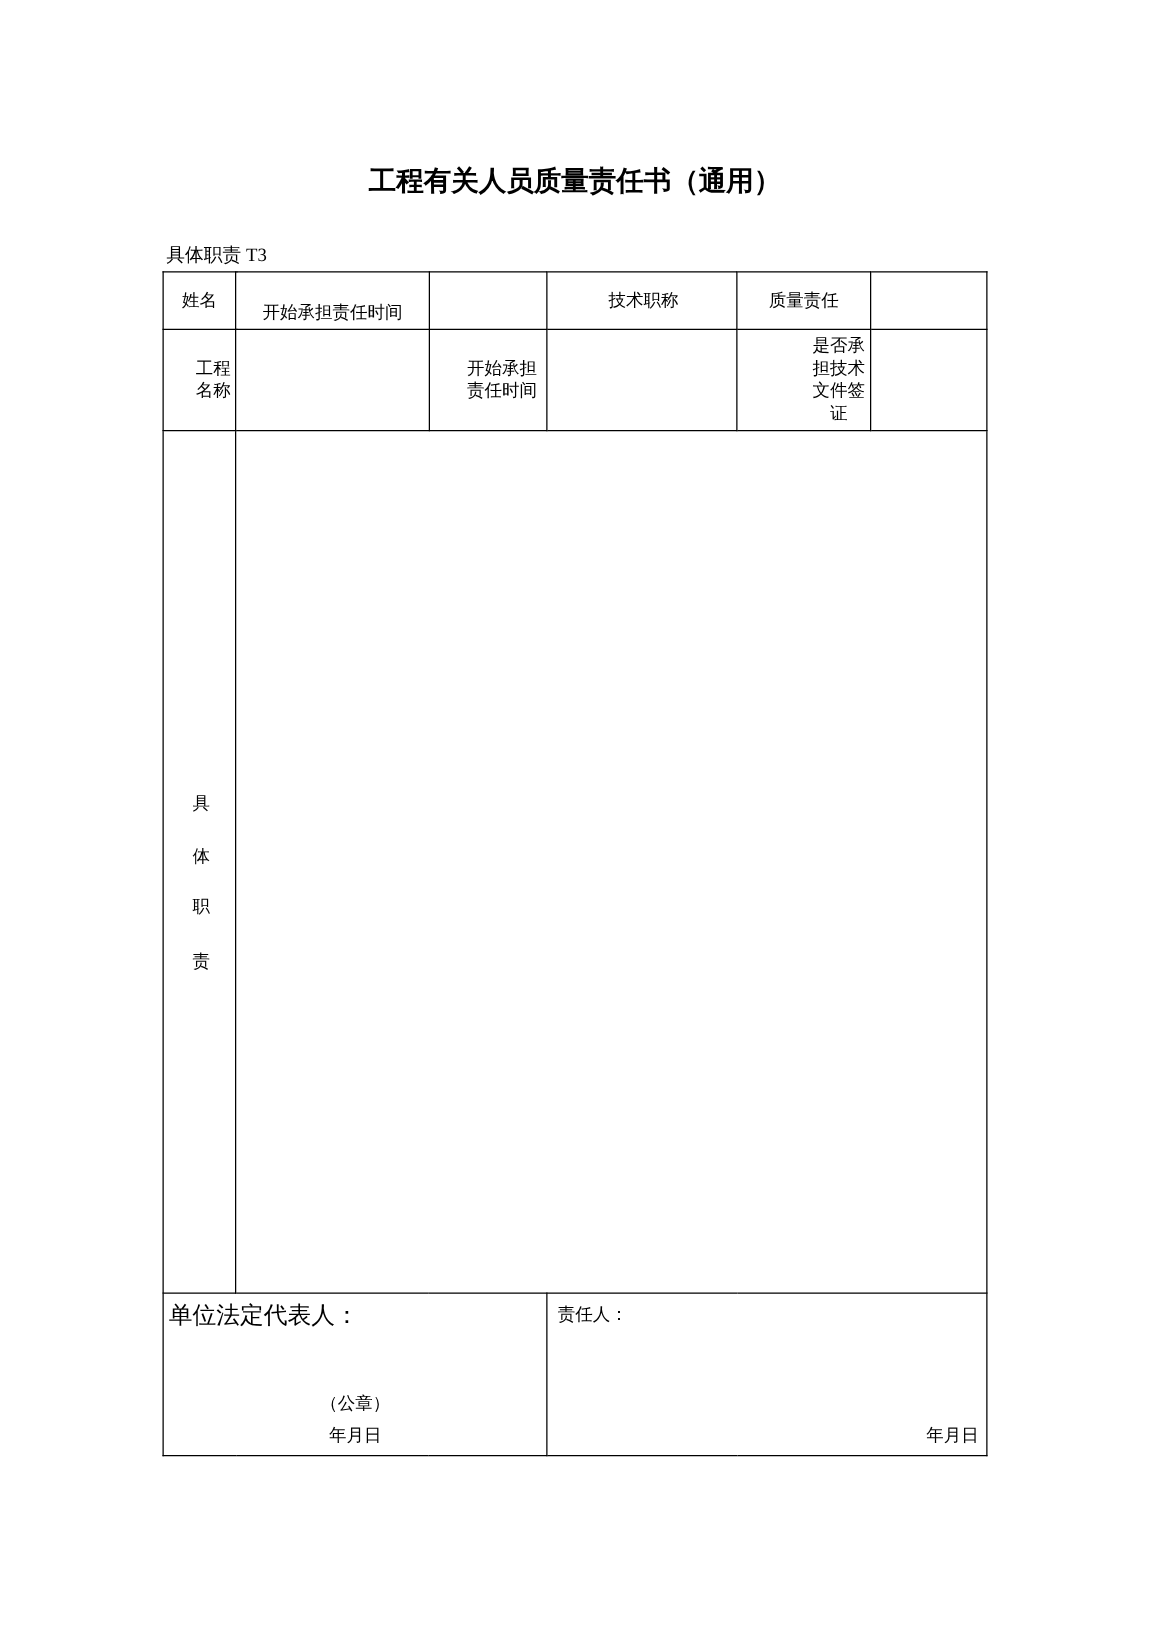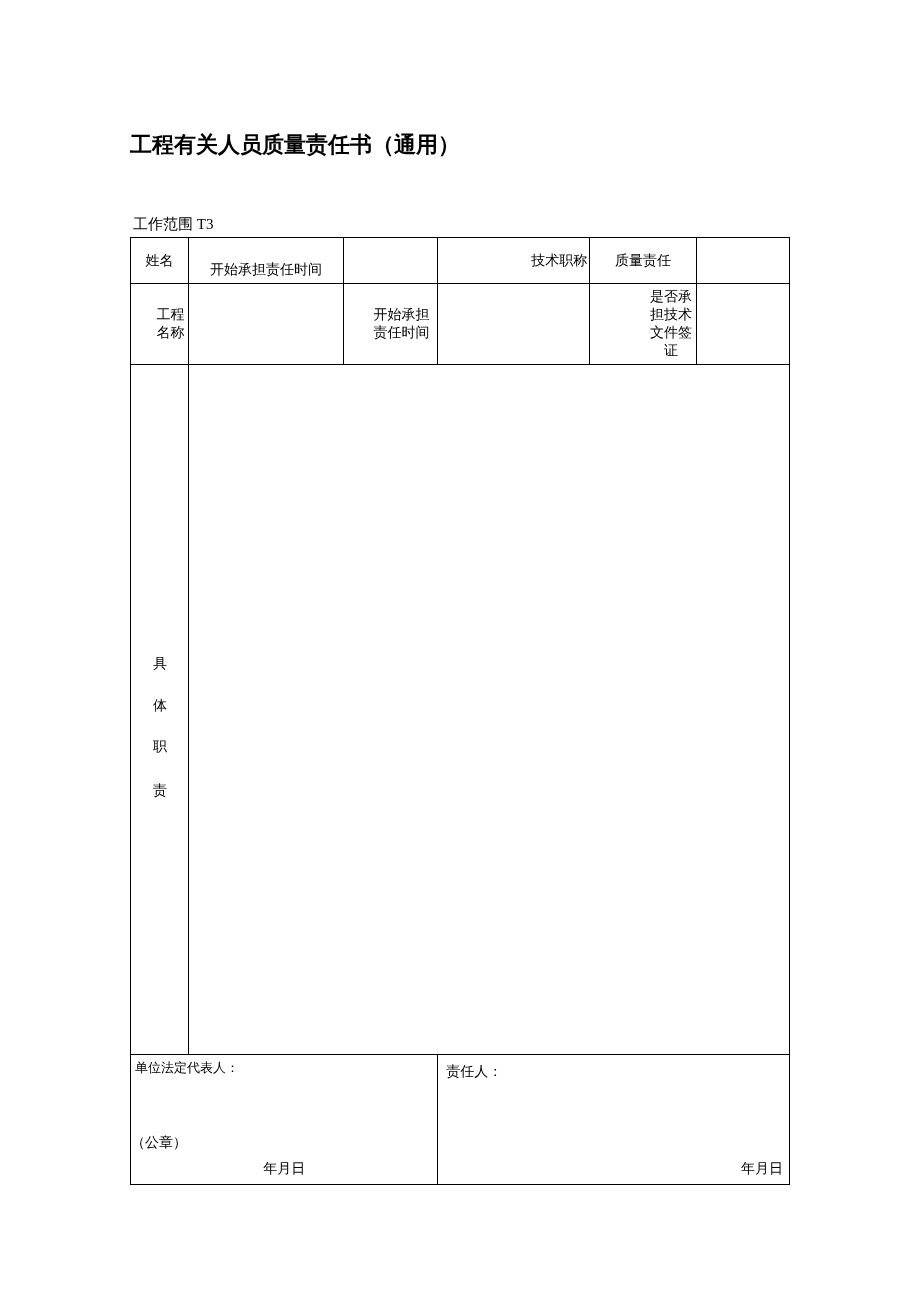--- a/index.html
+++ b/index.html
@@ -13,22 +13,22 @@
       width: 920px;
       height: 1301px;
       position: relative;
     }
     .page {
       padding: 130px 130px 0 130px;
     }
     .title {
       font-size: 22px;
       font-weight: bold;
-      text-align: left;
-      margin-bottom: 55px;
+      text-align: center;
+      margin-bottom: 35px;
       font-family: "SimHei", "黑体", sans-serif;
     }
     .form-code {
       font-size: 15px;
       margin-bottom: 3px;
       padding-left: 3px;
     }
     table {
       border-collapse: collapse;
       width: 100%;
@@ -68,27 +68,28 @@
       text-align: left;
       padding: 0;
     }
     .sig-left {
       position: relative;
     }
     .sig-left-label {
       position: absolute;
       top: 4px;
       left: 4px;
-      font-size: 13px;
+      font-size: 19px;
     }
     .sig-left-seal {
       position: absolute;
       bottom: 32px;
       left: 0;
       width: 100%;
+      text-align: center;
       font-size: 14px;
     }
     .sig-left-date {
       position: absolute;
       bottom: 6px;
       left: 0;
       width: 100%;
       text-align: center;
       font-size: 14px;
     }
@@ -110,29 +111,29 @@
     .cert-label {
       padding-top: 18px;
       vertical-align: bottom;
     }
   </style>
 </head>
 <body>
 
 <div class="page">
   <h1 class="title">工程有关人员质量责任书（通用）</h1>
-  <div class="form-code">工作范围 T3</div>
+  <div class="form-code">具体职责 T3</div>
 
   <table>
     <tbody>
         <tr class="row1">
       <td colspan="2" style="width:100px;margin-left:40px;">姓名</td>
       <td class="cert-label" style="width:168px;">开始承担责任时间</td>
       <td style="width:100px;"></td>
-      <td style="width:165px; text-align:right; padding-left:4px;">技术职称</td>
+      <td style="width:165px; text-align:center; padding-left:4px;">技术职称</td>
       <td style="width:110px;">质量责任</td>
       <td style="width:100px;"></td>
     </tr>
     <tr class="row2">
       <td colspan="2">工程名称</td>
       <td></td>
       <td><span style="display:inline-block;text-align:center;">开始承担责任时间</span></td>
       <td></td>
       <td><span style="display:inline-block;margin-left:34px;">是否承担技术文件签证</span></td>
       <td></td>

